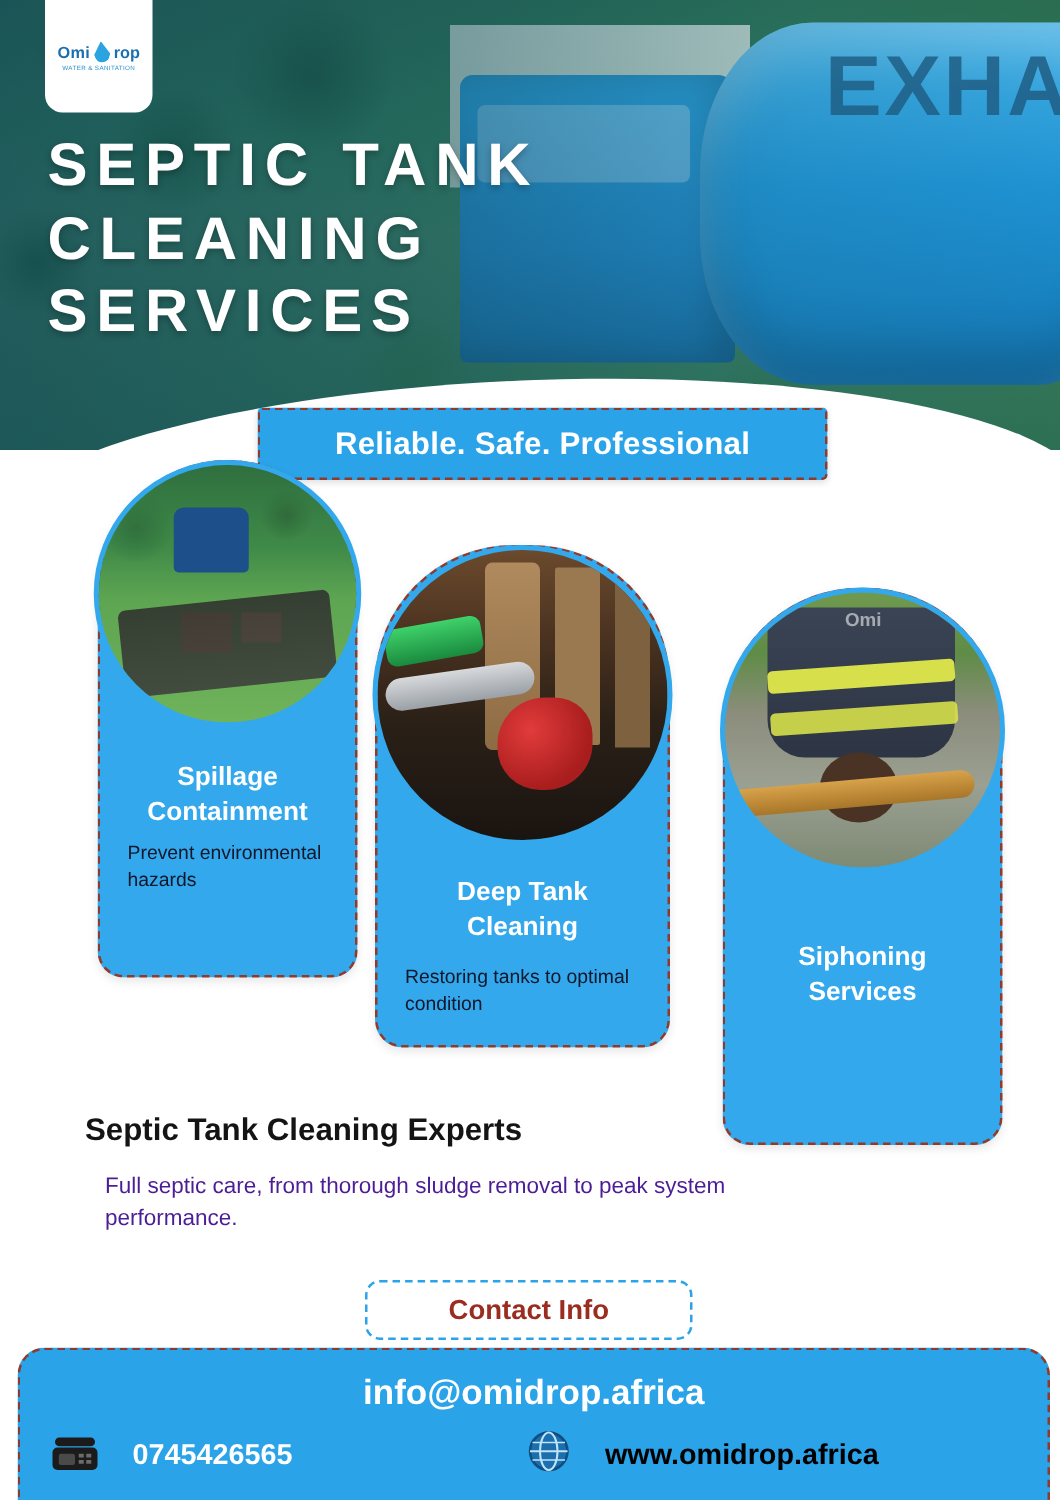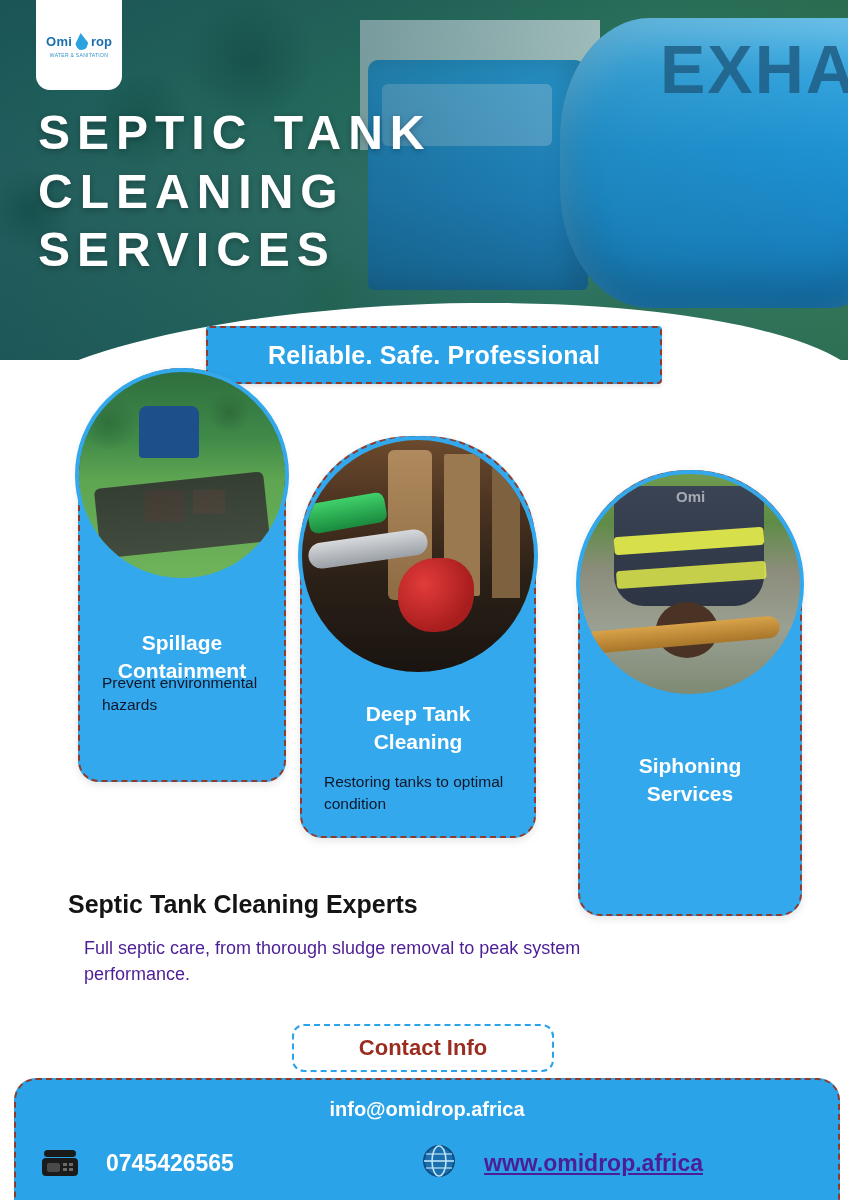--- a/index.html
+++ b/index.html
@@ -191,21 +191,21 @@
   .card .card-desc {
     position: absolute;
     left: 22px; right: 16px;
     color: #0f172a;
     font-size: 15.5px;
     line-height: 1.4;
   }
 
   #card1 { left: 78px; top: 368px; width: 204px; height: 410px; }
   #card1 .photo { width: 206px; height: 206px; }
-  #card1 .card-title { top: 238px; margin-top: 21px; }
+  #card1 .card-title { top: 238px; }
   #card1 .card-desc { top: 302px; }
 
   #card2 { left: 300px; top: 436px; width: 232px; height: 398px; }
   #card2 .photo { width: 232px; height: 232px; }
   #card2 .card-title { top: 262px; }
   #card2 .card-desc { top: 333px; }
 
   #card3 { left: 578px; top: 470px; width: 220px; height: 442px; }
   #card3 .photo { width: 220px; height: 220px; }
   #card3 .card-title { top: 250px; margin-top: 30px; }
@@ -365,37 +365,36 @@
     background: #2ba3e9;
     border: 2px dashed #8c3b2e;
     border-radius: 22px 22px 0 0;
   }
   .footer-email {
     position: absolute;
     left: 0; right: 0;
     top: 18px;
     text-align: center;
     color: #ffffff;
-    font-size: 20px;
+    font-size: 28px;
     font-weight: 600;
   }
   .footer-phone {
     position: absolute;
     left: 90px; top: 70px;
     color: #ffffff;
     font-size: 23px;
     font-weight: 600;
   }
   .footer-web {
     position: absolute;
     left: 468px; top: 70px;
-    color: #4c1d95;
+    color: #000000;
     font-size: 23px;
     font-weight: 600;
-    text-decoration: underline;
   }
   .phone-icon {
     position: absolute;
     left: 22px; top: 64px;
     width: 46px; height: 36px;
   }
   .globe-icon {
     position: absolute;
     left: 406px; top: 64px;
     width: 34px; height: 34px;

